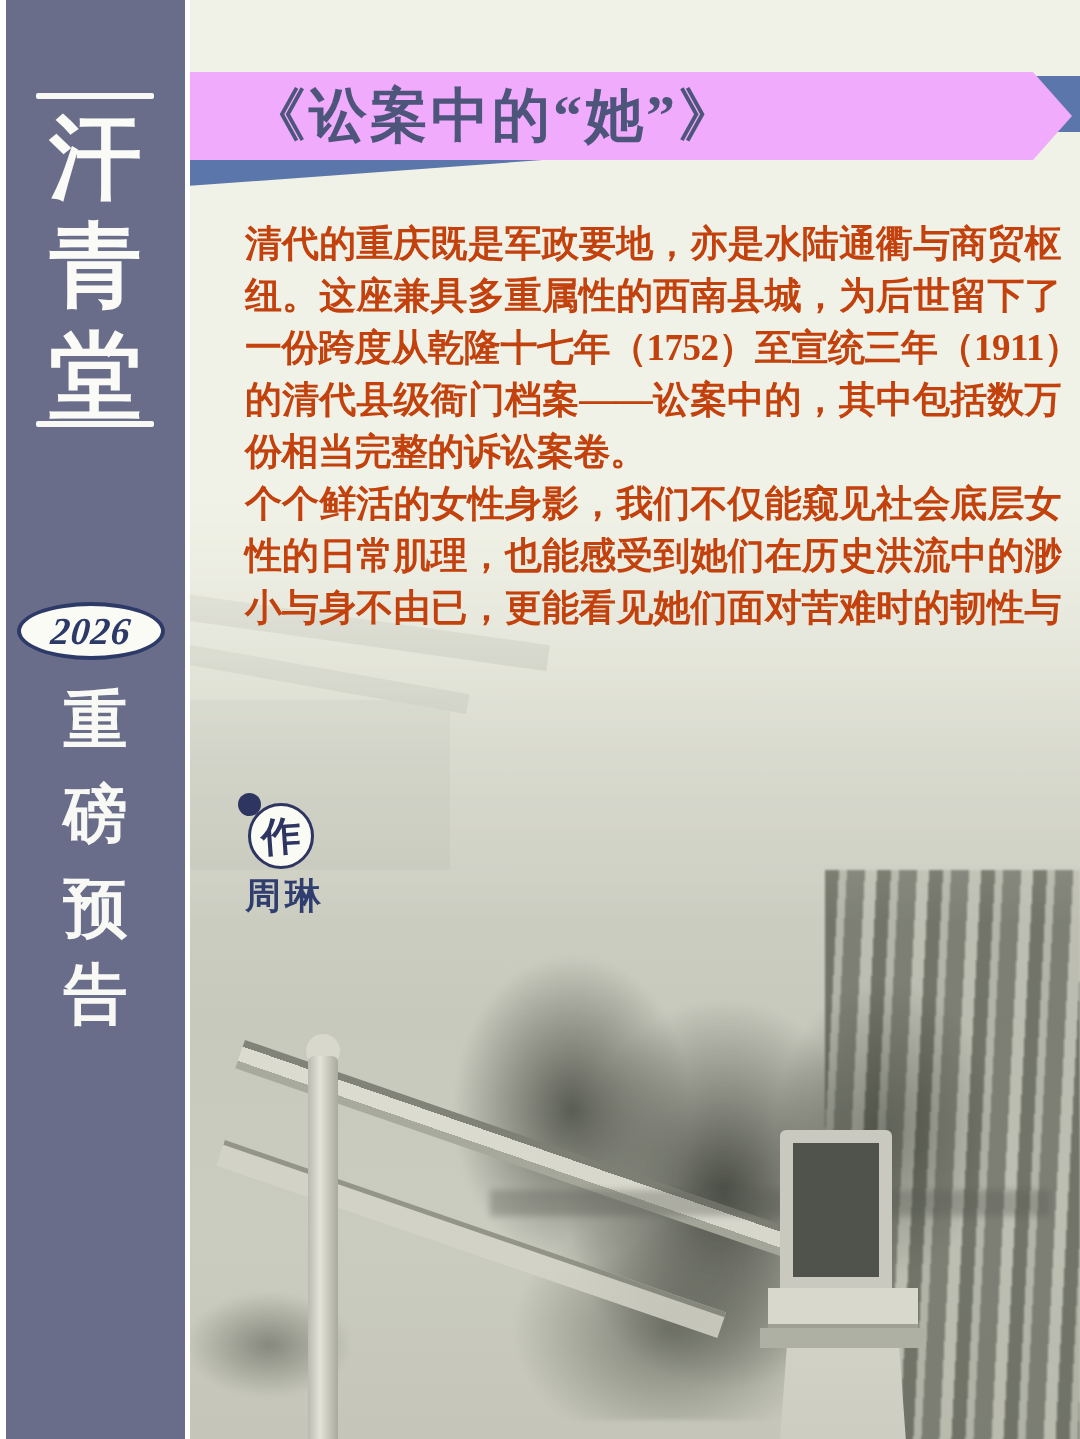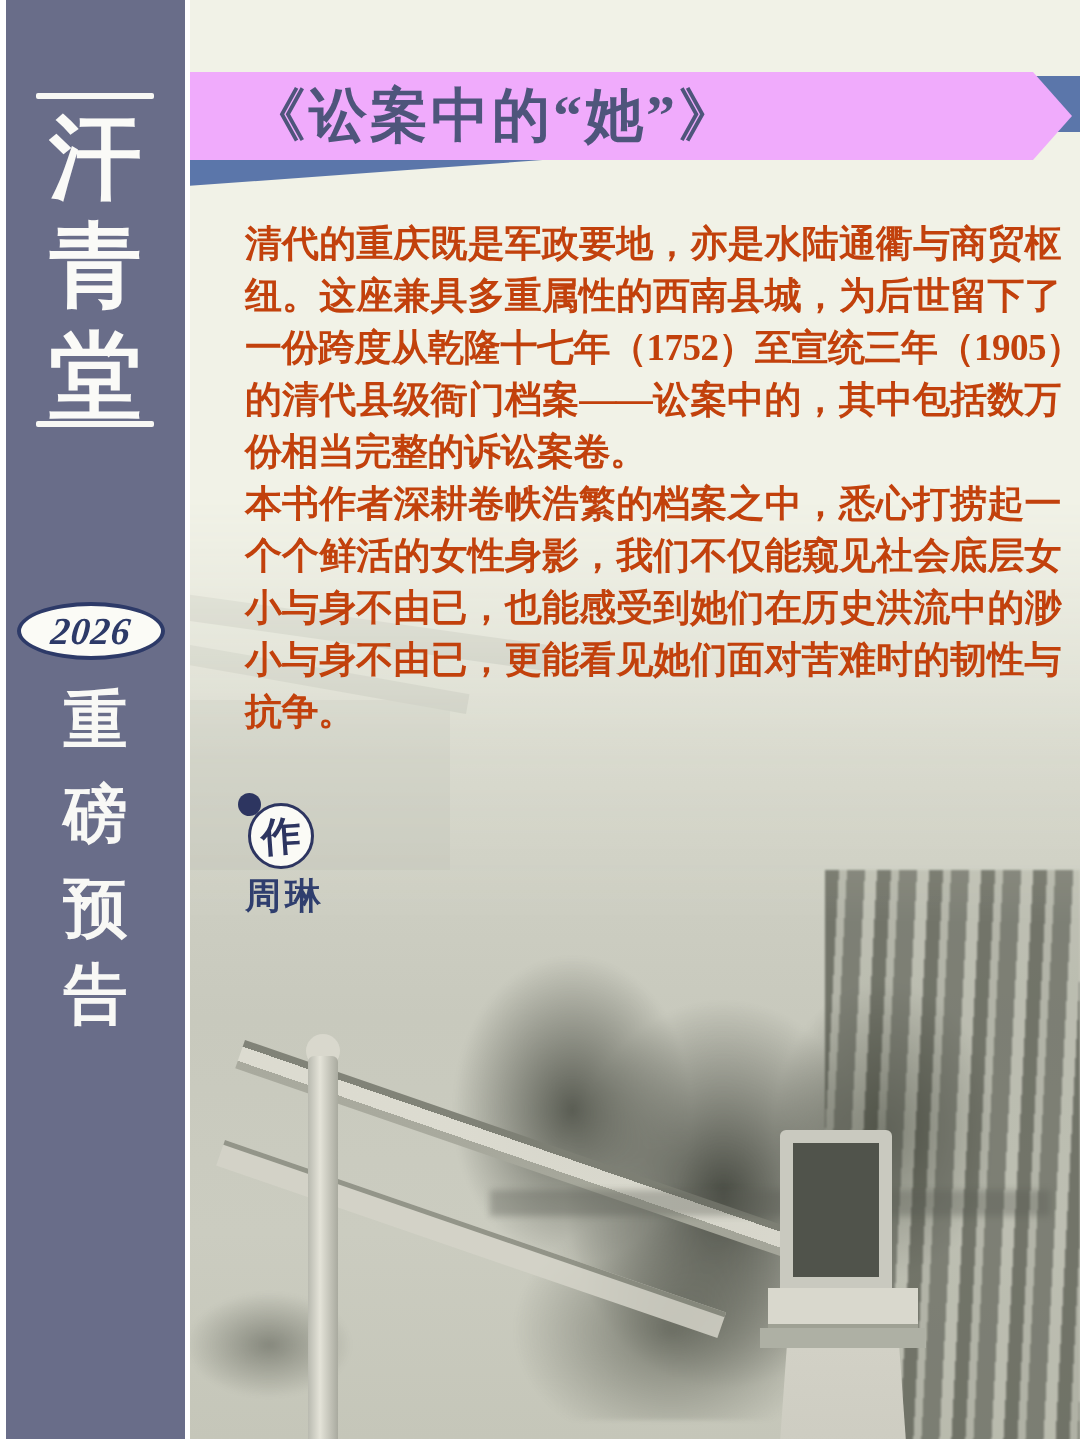--- a/index.html
+++ b/index.html
@@ -134,28 +134,26 @@
 
     <div class="blue-corner"></div>
     <div class="band">
       <div class="band-title">《讼案中的“她”》</div>
     </div>
     <div class="blue-wedge"></div>
 
     <div class="copy">
       <div class="line j">清代的重庆既是军政要地，亦是水陆通衢与商贸枢</div>
       <div class="line j">纽。这座兼具多重属性的西南县城，为后世留下了</div>
-      <div class="line j">一份跨度从乾隆十七年（1752）至宣统三年（1905）</div>
+      <div class="line j">一份跨度从乾隆十七年（1752）至宣统三年（1911）</div>
       <div class="line j">的清代县级衙门档案——讼案中的，其中包括数万</div>
       <div class="line">份相当完整的诉讼案卷。</div>
-      <div class="line j">本书作者深耕卷帙浩繁的档案之中，悉心打捞起一</div>
       <div class="line j">个个鲜活的女性身影，我们不仅能窥见社会底层女</div>
-      <div class="line j">小与身不由已，也能感受到她们在历史洪流中的渺</div>
+      <div class="line j">性的日常肌理，也能感受到她们在历史洪流中的渺</div>
       <div class="line j">小与身不由已，更能看见她们面对苦难时的韧性与</div>
-      <div class="line">抗争。</div>
     </div>
 
     <div class="badge">
       <div class="circle">
         <span>作</span>
       </div>
       <div class="dot"></div>
     </div>
     <div class="author-name">周琳</div>
 

